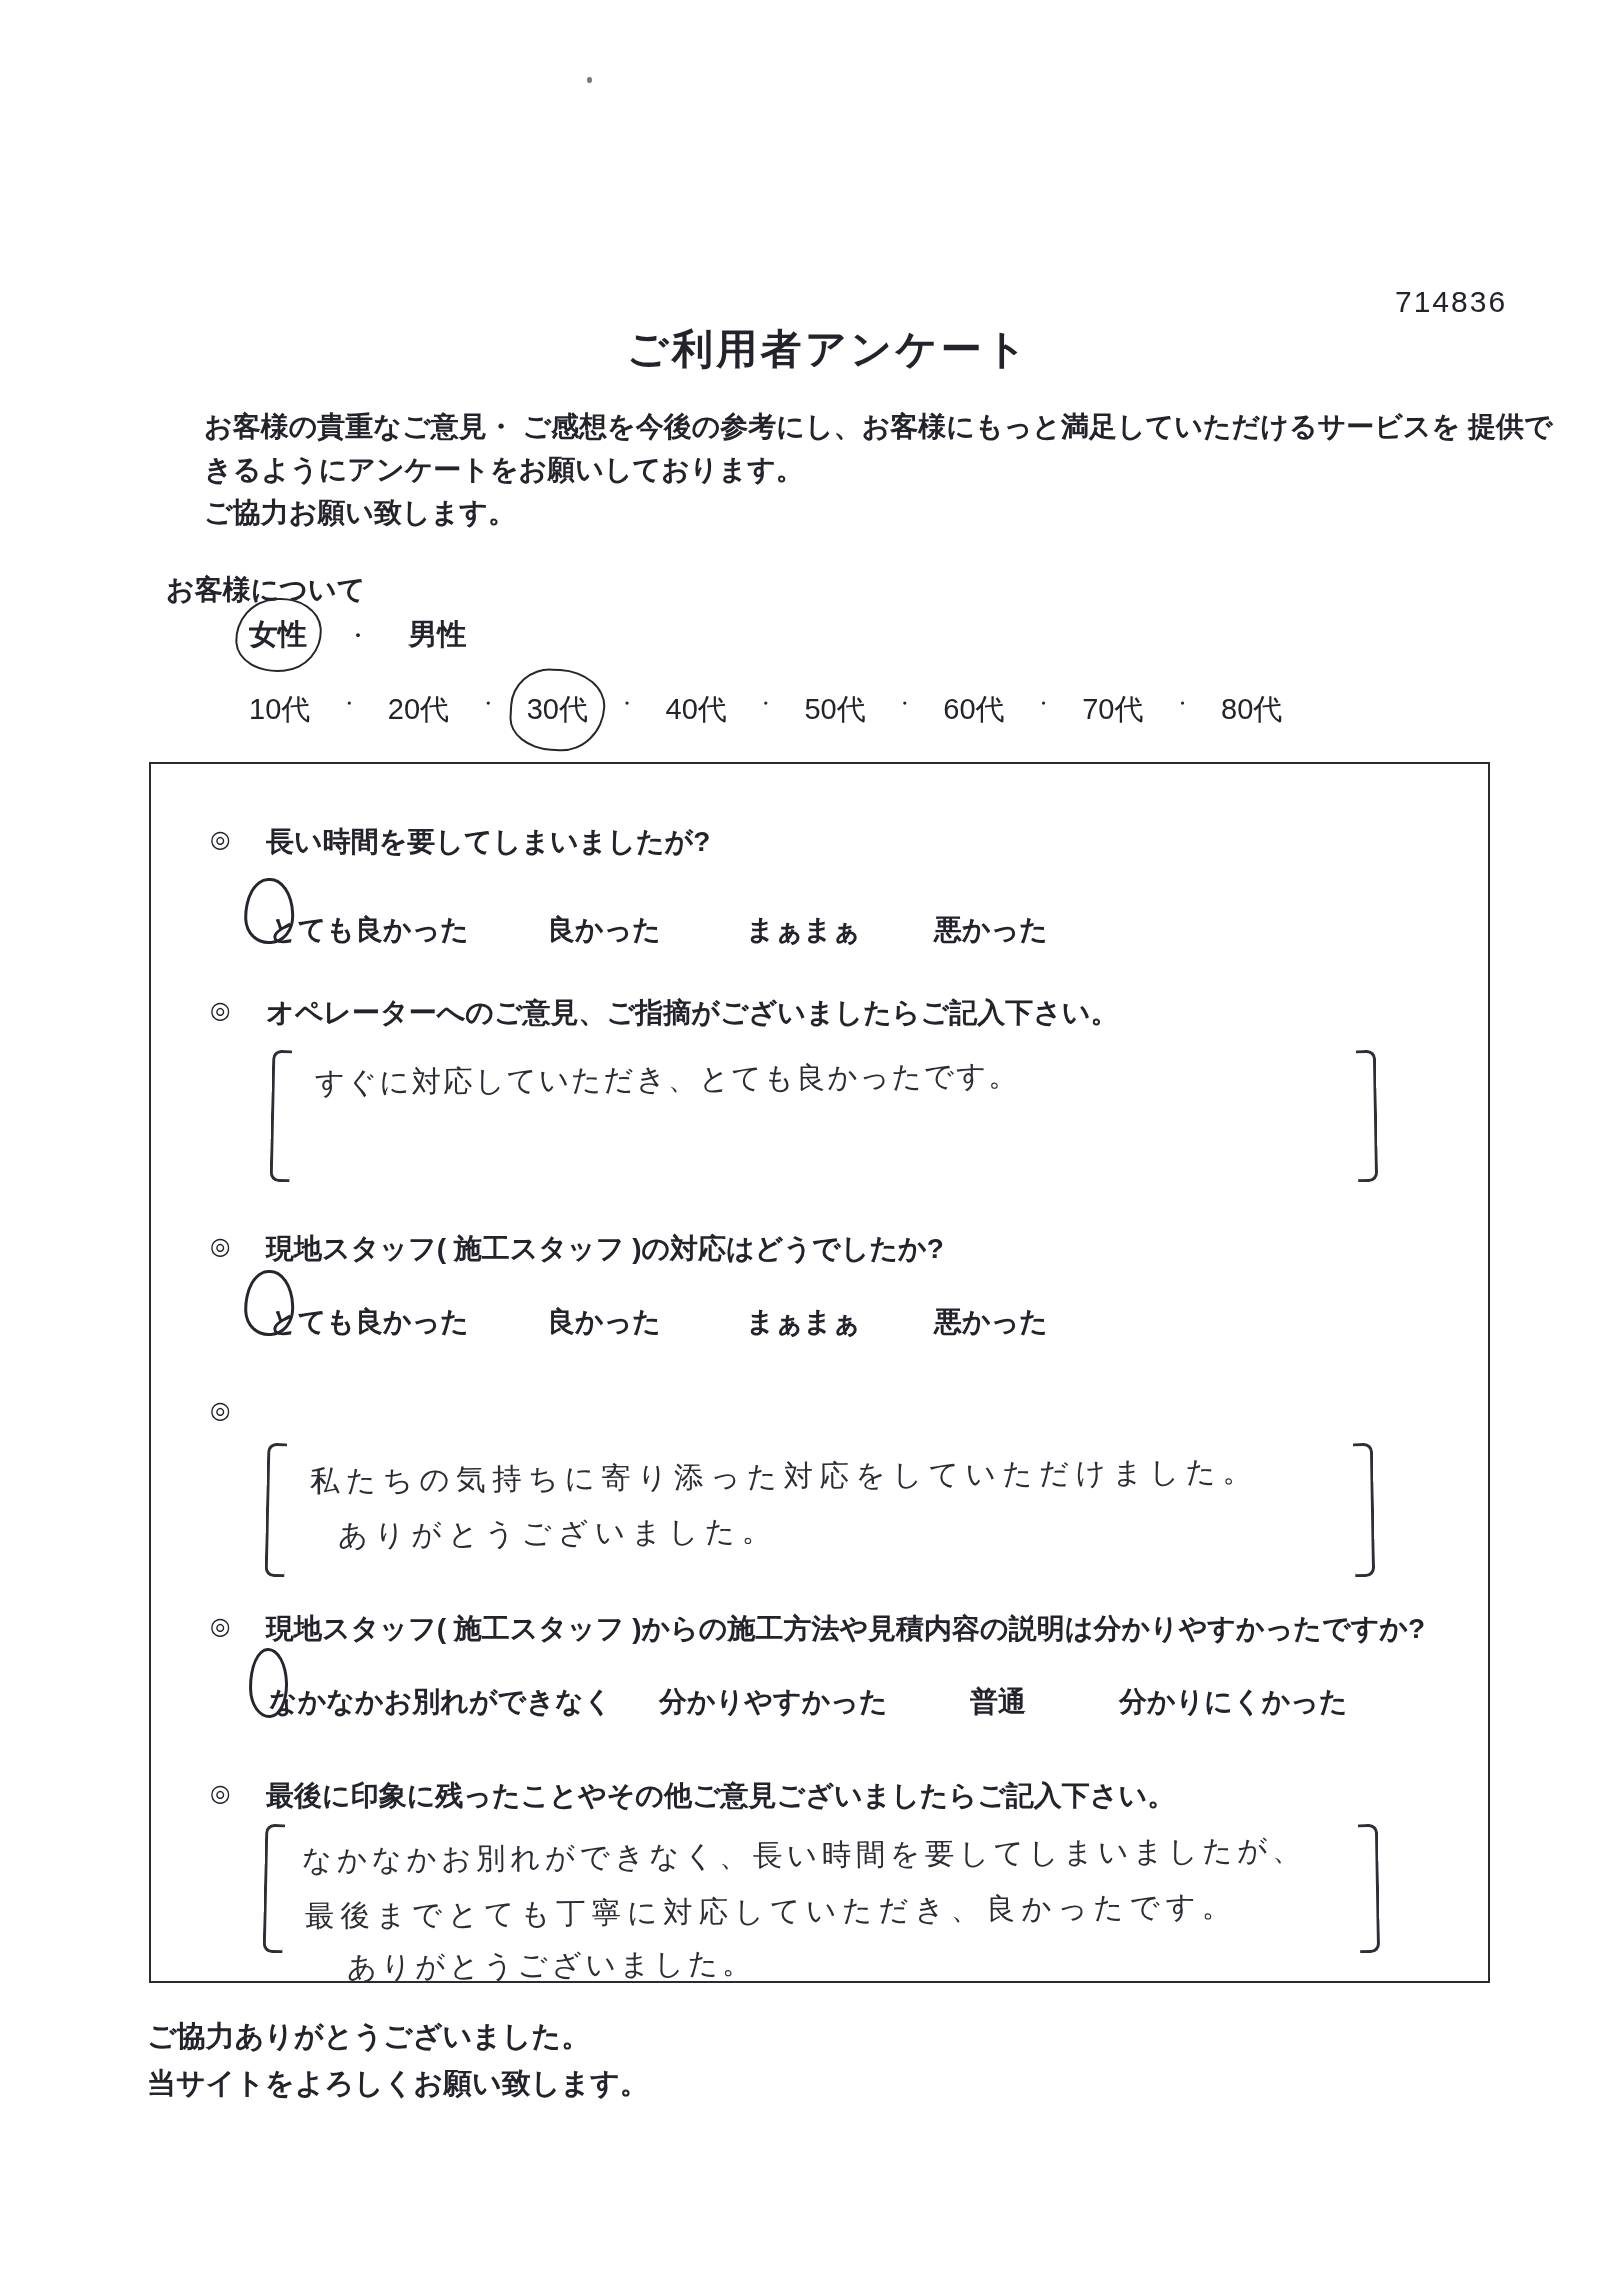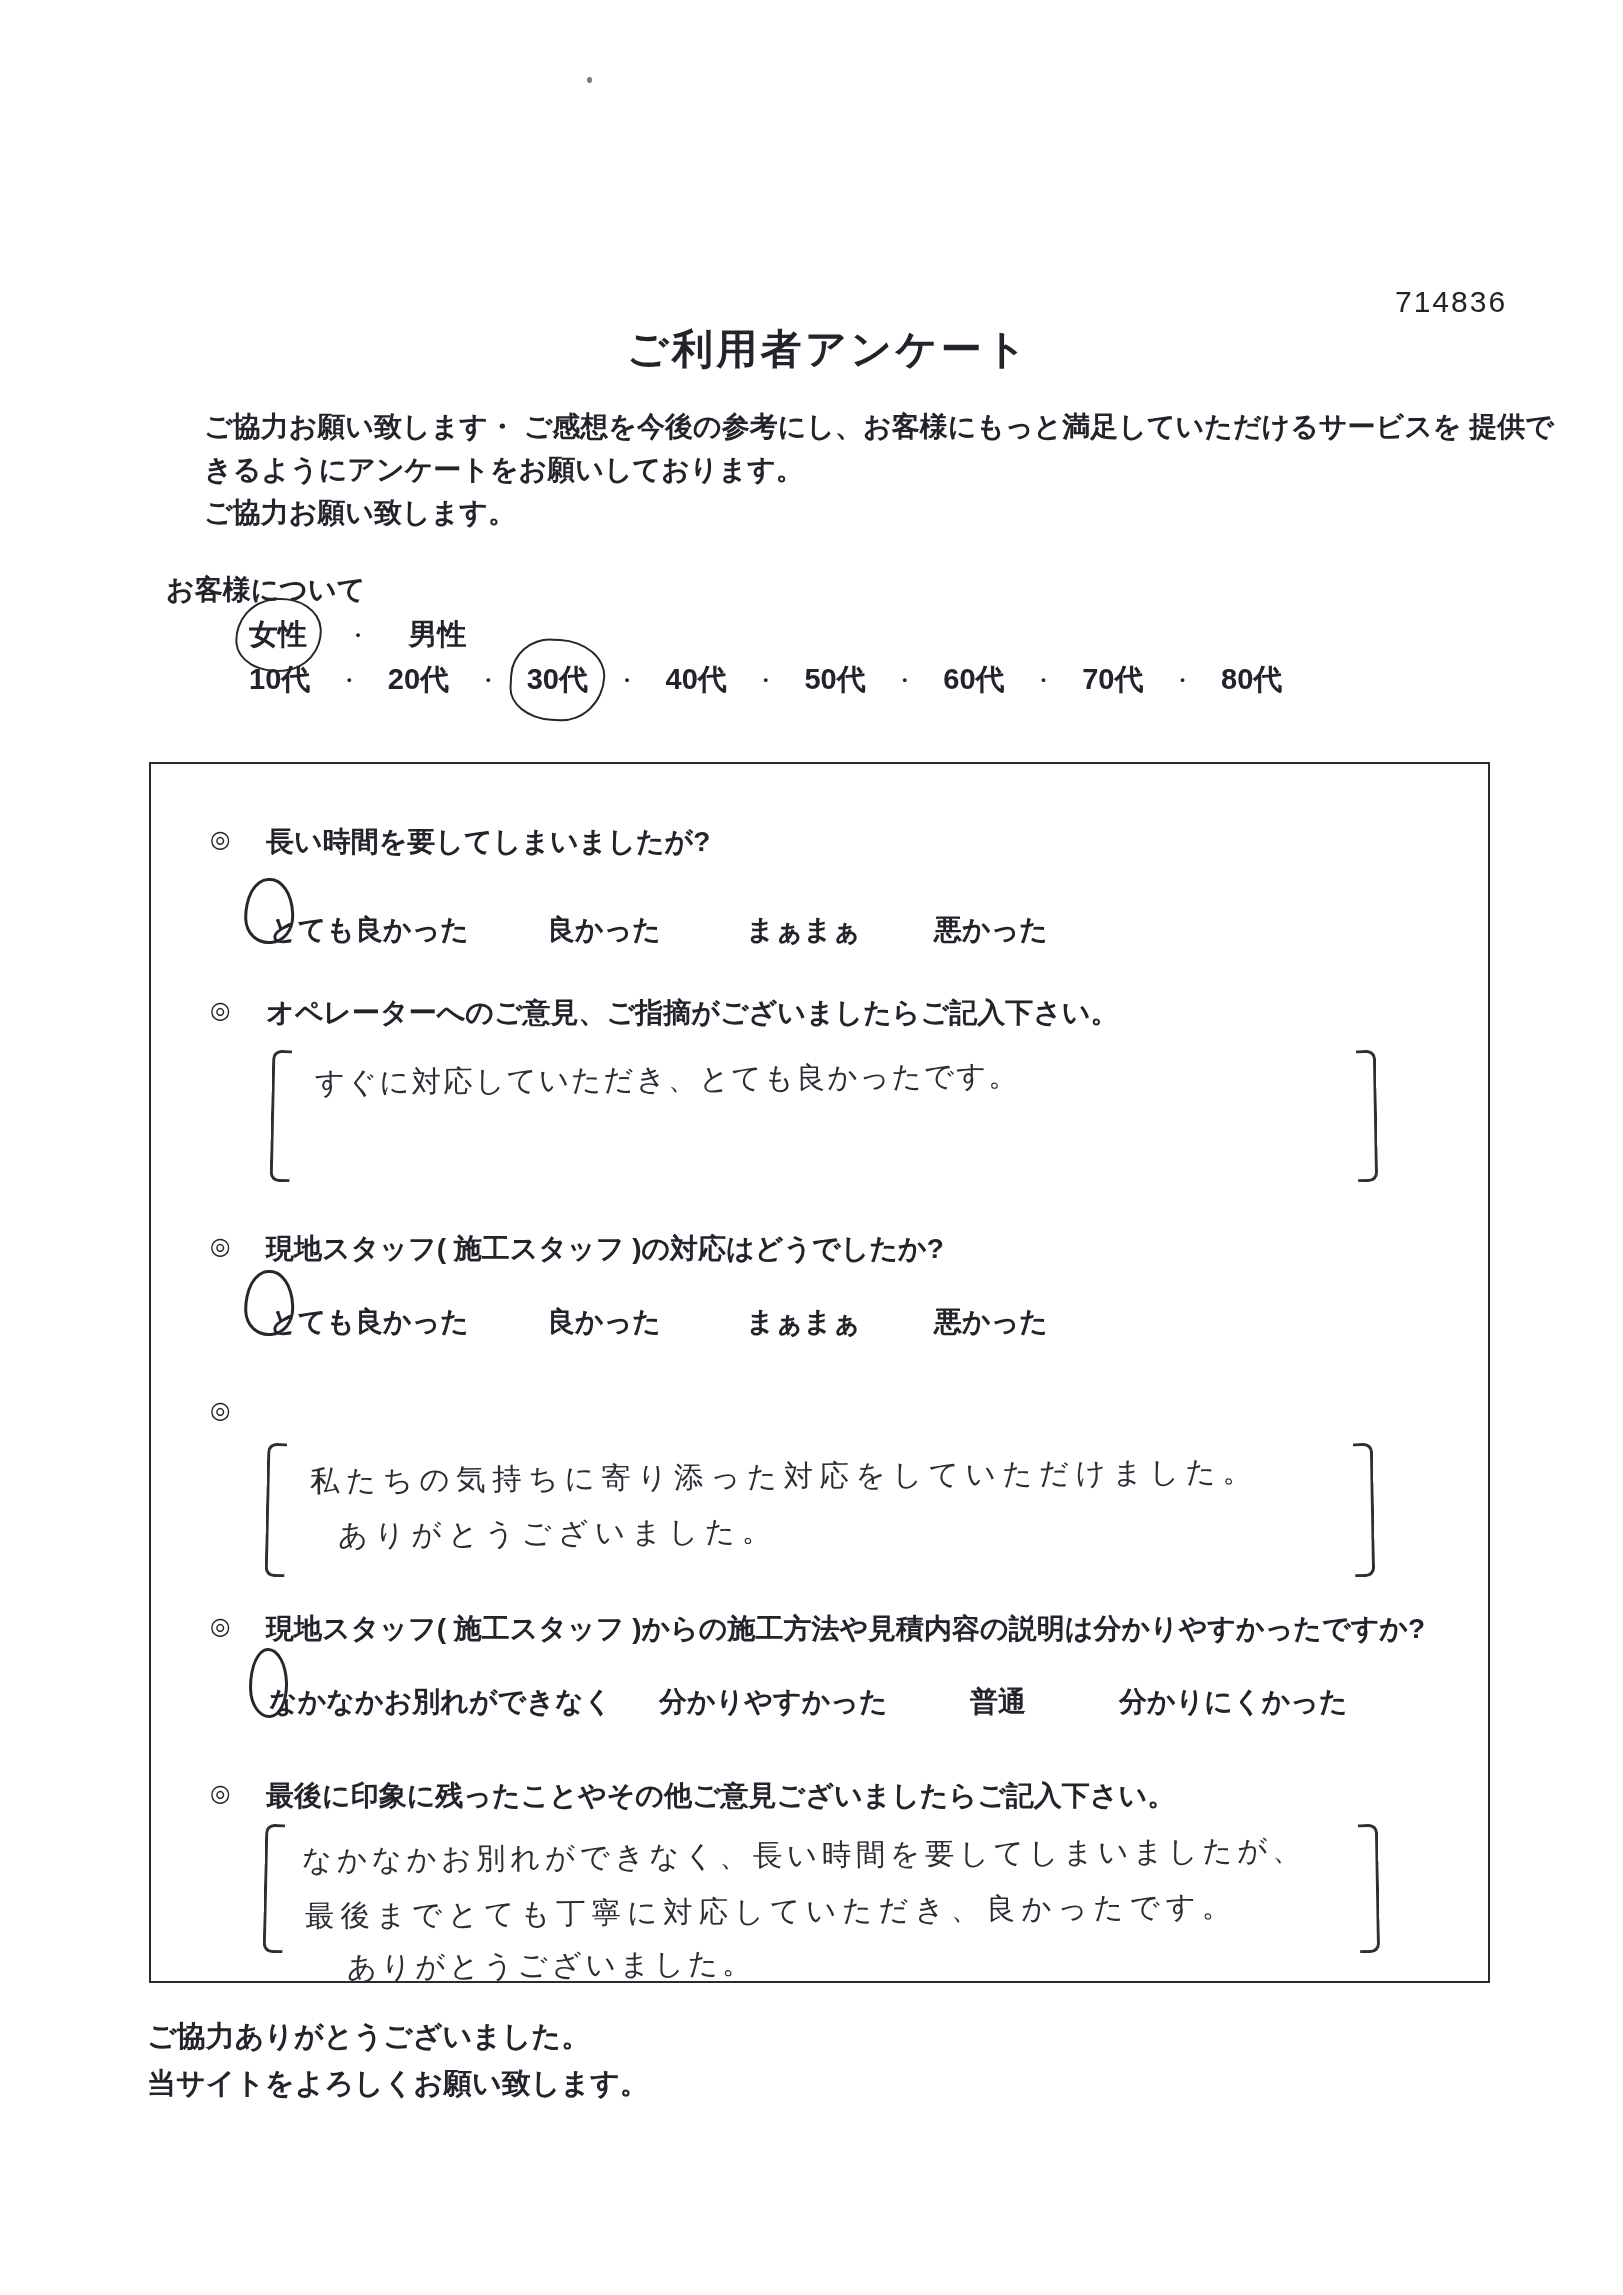--- a/index.html
+++ b/index.html
@@ -15,21 +15,21 @@
 
   .title{position:absolute;left:11px;top:322px;width:100%;text-align:center;
          font-size:41px;font-weight:700;letter-spacing:3.3px;}
 
   .intro{position:absolute;left:198px;top:405px;font-size:28px;font-weight:600;line-height:43px;}
 
   .cust-heading{position:absolute;left:160px;top:571px;font-size:28px;font-weight:700;}
 
   .gender-row{position:absolute;left:243px;top:615px;font-size:29px;font-weight:700;display:flex;align-items:center;}
   .gender-sep{margin:0 41px;font-size:19.6px;}
-  .age-row{position:absolute;left:243px;top:660px;font-size:29px;font-weight:700;display:flex;align-items:center;}
+  .age-row{position:absolute;left:243px;top:690px;font-size:29px;font-weight:400;display:flex;}
   .age-sep{margin:0 29px;font-size:19.6px;}
 
   .circled{position:relative;display:inline-block;}
   .hand-ellipse{position:absolute;border:2.6px solid #26262e;border-radius:50% 50% 48% 52% / 58% 46% 56% 44%;pointer-events:none;}
   .el-gender{inset:-17px -14.4px;transform:rotate(-4deg);}
   .el-age{inset:-21px -17px;transform:rotate(3deg);border-radius:46% 54% 50% 50% / 52% 48% 62% 42%;}
   .el-opt{inset:-33px -25px;transform:rotate(-2deg);border-width:3.3px;border-radius:52% 48% 50% 50% / 64% 56% 44% 40%;}
   .el-opt-wide{inset:-35px -19.6px;transform:rotate(-1deg);border-width:3.3px;border-radius:50% 50% 48% 52% / 58% 52% 50% 42%;}
 
   .survey-box{position:absolute;left:143px;top:762px;width:1337px;height:1217px;border:2px solid #2a2a31;}
@@ -57,21 +57,21 @@
 
 <div class="page">
 
   <i class="scan-dot"></i>
 
   <div class="serial">714836</div>
 
   <div class="title">ご利用者アンケート</div>
 
   <div class="intro">
-    <div class="nowrap">ご協力お願い致します・ ご感想を今後の参考にし、お客様にもっと満足していただけるサービスを 提供で</div>
+    <div class="nowrap">お客様の貴重なご意見・ ご感想を今後の参考にし、お客様にもっと満足していただけるサービスを 提供で</div>
     <div class="nowrap">きるようにアンケートをお願いしております。</div>
     <div class="nowrap">ご協力お願い致します。</div>
   </div>
 
   <div class="cust-heading">お客様について</div>
 
   <div class="gender-row">
     <span class="circled">
       <i class="hand-ellipse el-gender"></i>
       <span>女性</span>

